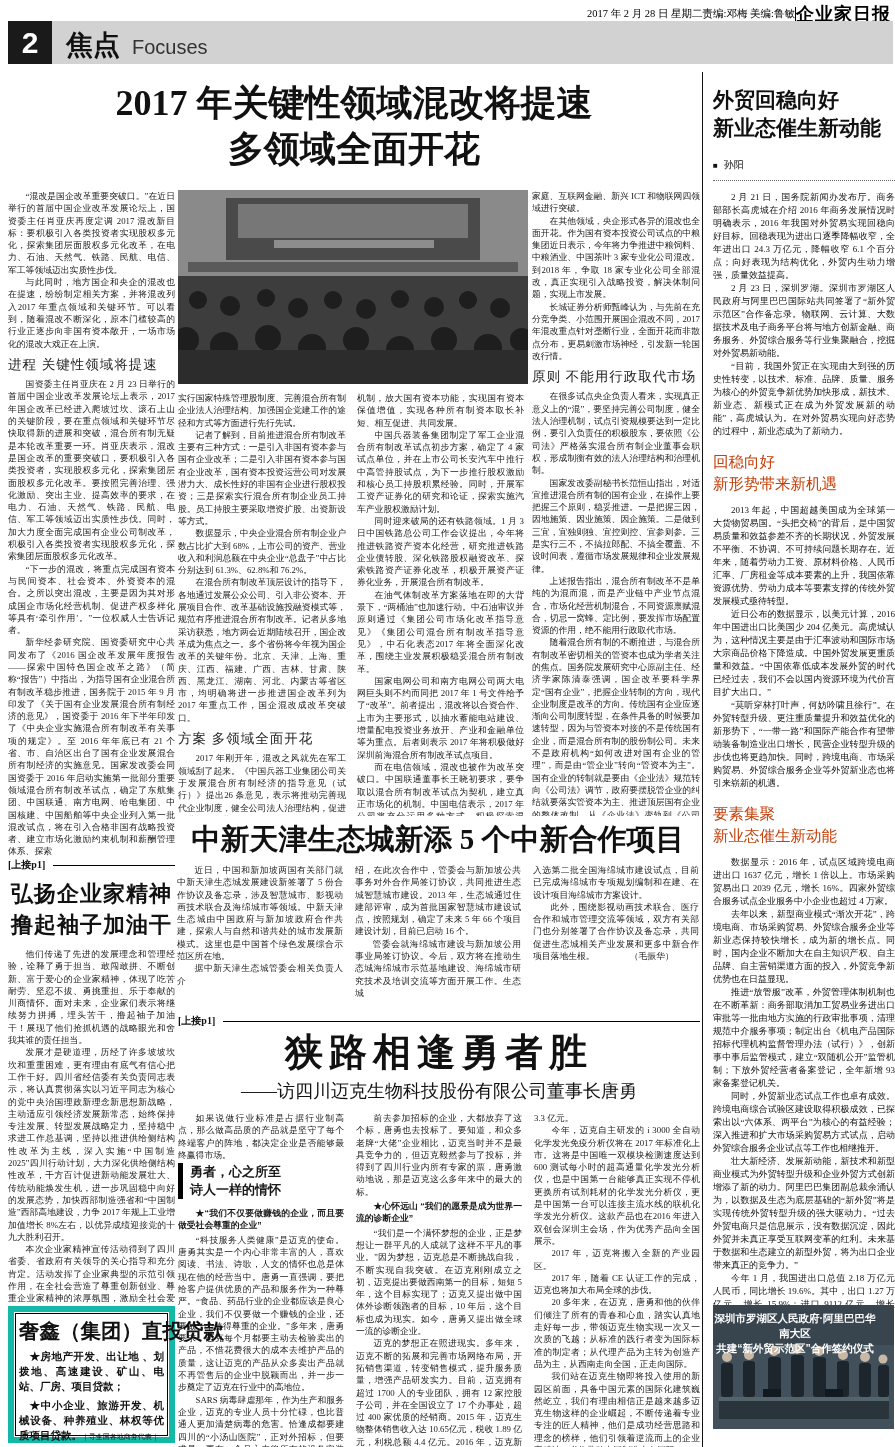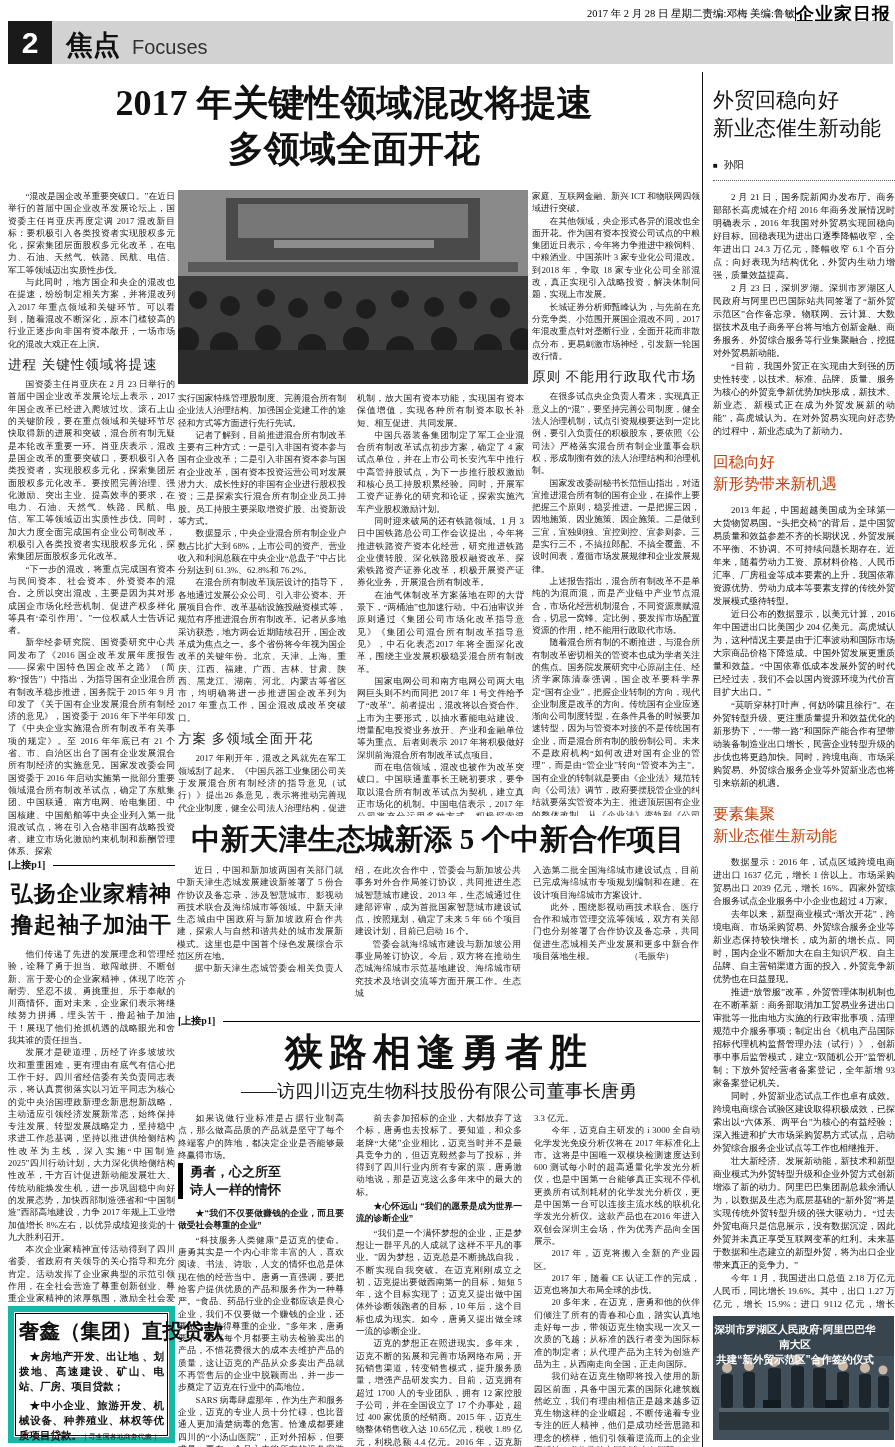--- a/index.html
+++ b/index.html
@@ -47,28 +47,28 @@
   .spirit-head{font-size:22px;font-weight:bold;line-height:31px;text-align:center;letter-spacing:1px;margin:6px 0 8px;}
   
   .ad{border:6px solid #14b8a6;box-shadow:0 0 0 1px #fff inset,0 0 0 2px #000 inset;padding:5px 5px;box-sizing:border-box;
       font-family:"Liberation Sans",sans-serif;}
   .ad .t{font-size:20.5px;font-weight:bold;text-align:center;letter-spacing:0px;white-space:nowrap;}
   .ad .b{font-size:10.5px;font-weight:bold;line-height:15px;text-align:justify;margin-top:4px;text-indent:1em;}
   .ad .note{font-size:7px;font-weight:normal;}
   .ad .ph{font-size:15.5px;font-weight:bold;text-align:center;margin-top:3px;white-space:nowrap;}
   
   .rail{left:702px;top:72px;width:193px;height:1375px;border-left:1px solid #111;padding-left:10px;box-sizing:border-box;}
-  .tr-head{font-size:21px;font-weight:normal;line-height:28px;margin-top:14px;}
+  .tr-head{font-size:21px;font-weight:bold;line-height:28px;margin-top:14px;}
   .tr-byline{display:flex;align-items:center;gap:6px;font-size:10px;margin:16px 0 0;
              border-bottom:1px dotted #666;padding-bottom:8px;}
   .tr-byline .sq{font-size:8px;}
   .tr-text{font-size:9px;line-height:13px;margin-top:10px;}
   .tr-sub{font-family:"Liberation Sans",sans-serif;font-weight:normal;font-size:15.5px;line-height:22px;
           color:#c2410c;margin:13px 0 9px;text-indent:0;}
-  .sign-photo{position:absolute;left:10px;bottom:7px;width:164px;height:124px;background:#ef4444;}
+  .sign-photo{position:absolute;left:10px;bottom:18px;width:164px;height:124px;background:#ef4444;}
   .sign-cap{position:absolute;top:6px;left:0;width:100%;text-align:center;color:#fff;font-weight:bold;
             font-size:10.5px;line-height:15px;font-family:"Liberation Sans",sans-serif;z-index:2;}
 </style>
 </head>
 <body>
 
 <div class="page">
 
   <div class="abs masthead">
     <span>2017 年 2 月 28 日  星期二</span>

